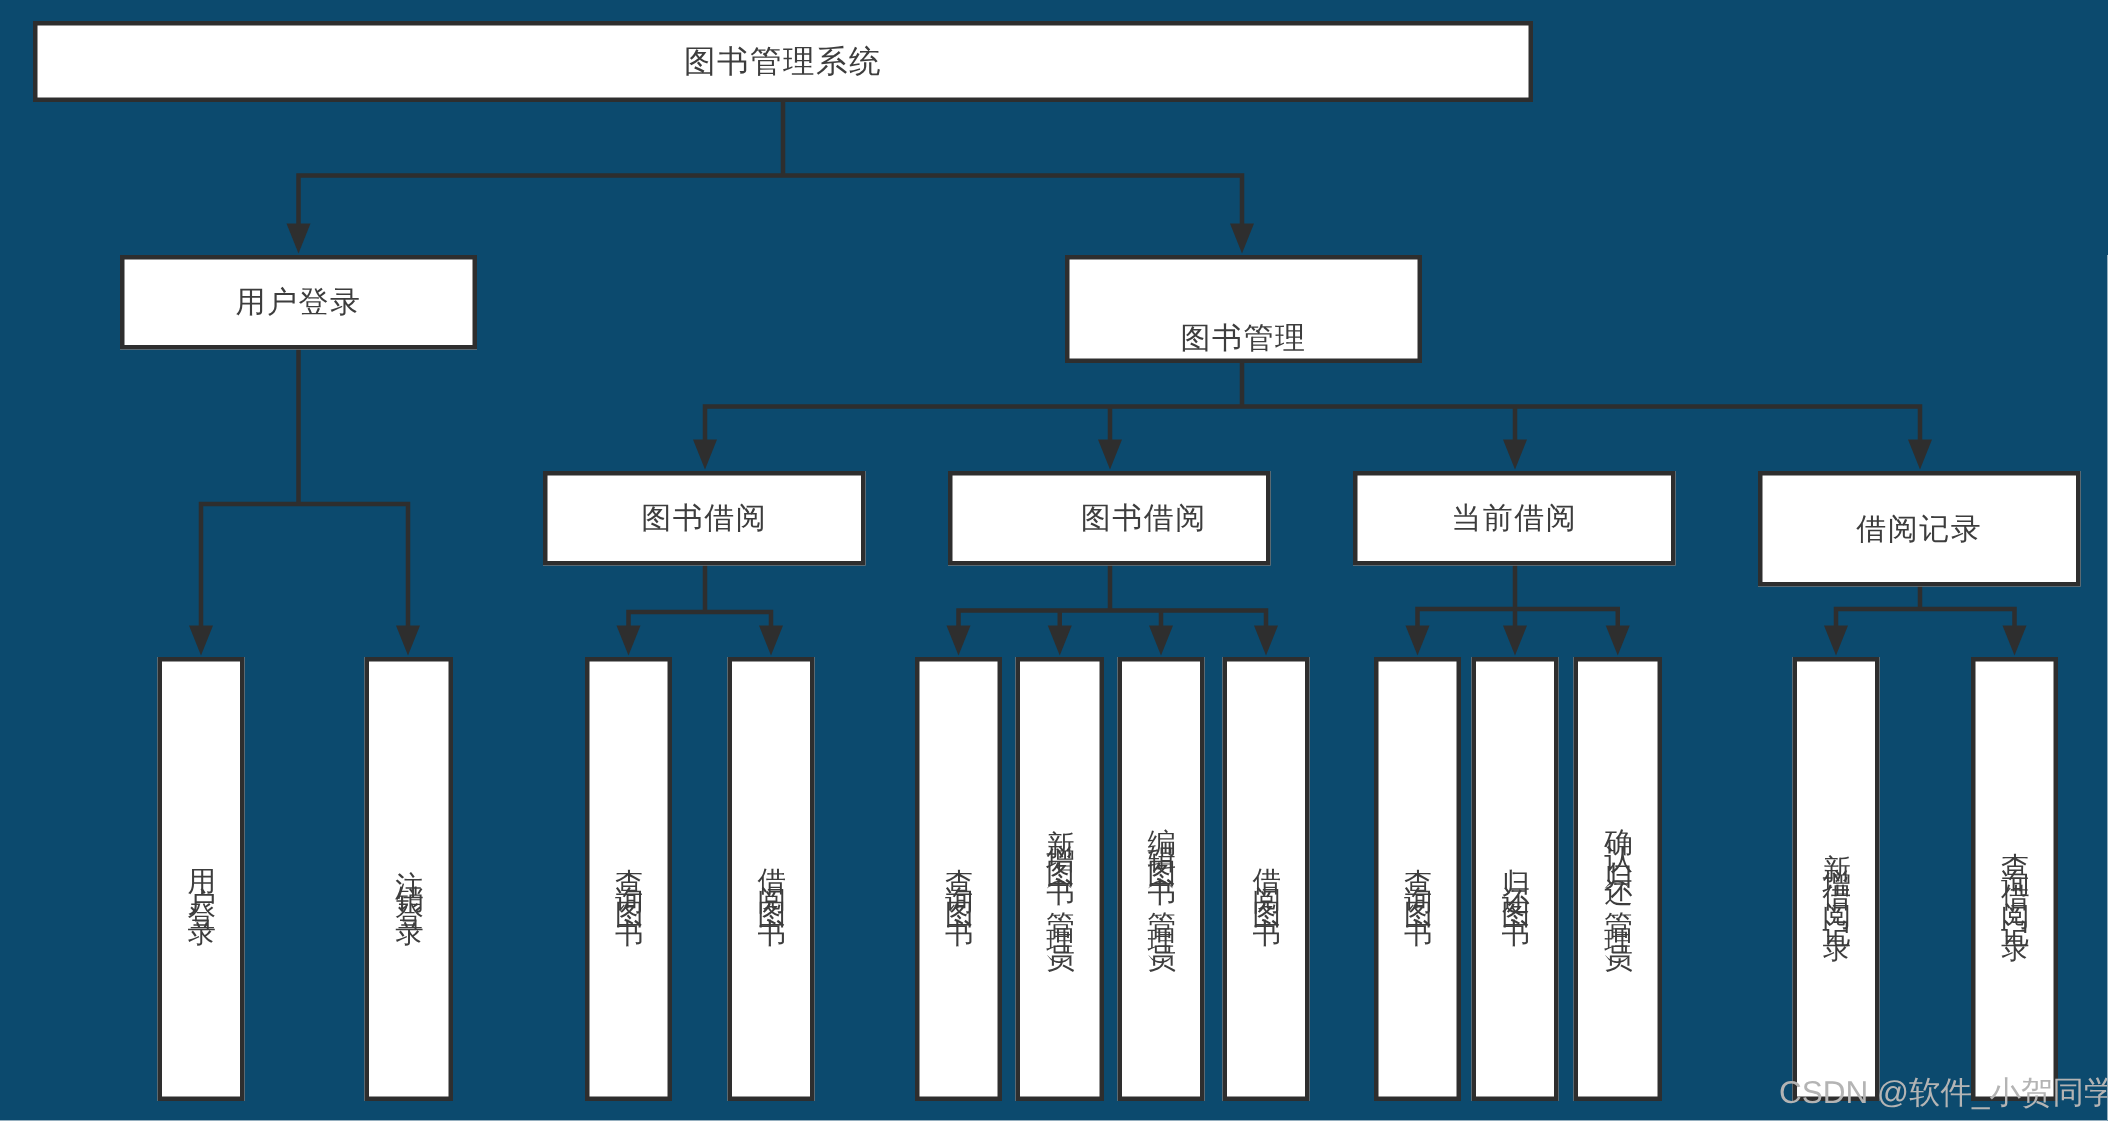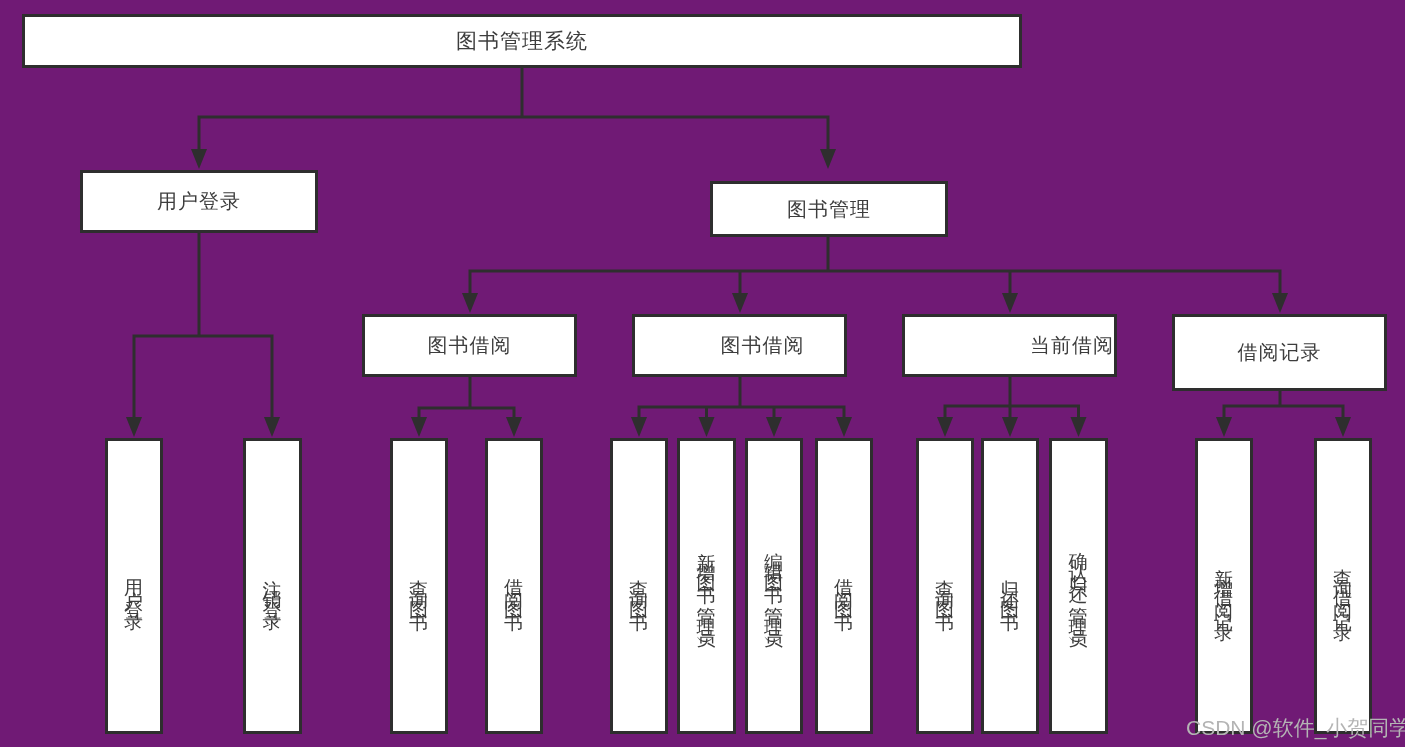--- a/index.html
+++ b/index.html
@@ -5,21 +5,21 @@
   html, body {
     margin: 0;
     padding: 0;
     background: #ffffff;
     font-family: "Liberation Sans", "DejaVu Sans", sans-serif;
   }
   #canvas {
     position: relative;
     width: 1405px;
     height: 747px;
-    background: #701a75;
+    background: #0c4a6e;
     overflow: hidden;
   }
   #connectors {
     position: absolute;
     left: 0;
     top: 0;
     width: 1405px;
     height: 747px;
   }
   .box {
@@ -46,24 +46,24 @@
     writing-mode: vertical-rl;
     text-orientation: mixed;
     font-size: 19px;
     letter-spacing: 11px;
     line-height: 1;
     color: #3d3d3d;
   }
   
   .n-root   { left: 22px;   top: 14px;  width: 1000px; height: 54px; }
   .n-l2a    { left: 80px;   top: 170px; width: 238px;  height: 63px; }
-  .n-l2b    { left: 710px;  top: 181px; width: 238px;  height: 56px; }
+  .n-l2b    { left: 710px;  top: 170px; width: 238px;  height: 72px; align-items: flex-end; }
   .n-l3-1   { left: 362px;  top: 314px; width: 215px;  height: 63px; }
   .n-l3-2   { left: 632px;  top: 314px; width: 215px;  height: 63px; padding-left: 46px; }
-  .n-l3-3   { left: 902px;  top: 314px; width: 215px;  height: 63px; justify-content: flex-end; }
+  .n-l3-3   { left: 902px;  top: 314px; width: 215px;  height: 63px; }
   .n-l3-4   { left: 1172px; top: 314px; width: 215px;  height: 77px; }
   .leaf     { top: 438px; width: 58px; height: 296px; }
   .f-1  { left: 105px; }
   .f-2  { left: 243px; width: 59px; }
   .f-3  { left: 390px; }
   .f-4  { left: 485px; }
   .f-5  { left: 610px; }
   .f-6  { left: 677px; width: 59px; }
   .f-7  { left: 745px; }
   .f-8  { left: 815px; }

